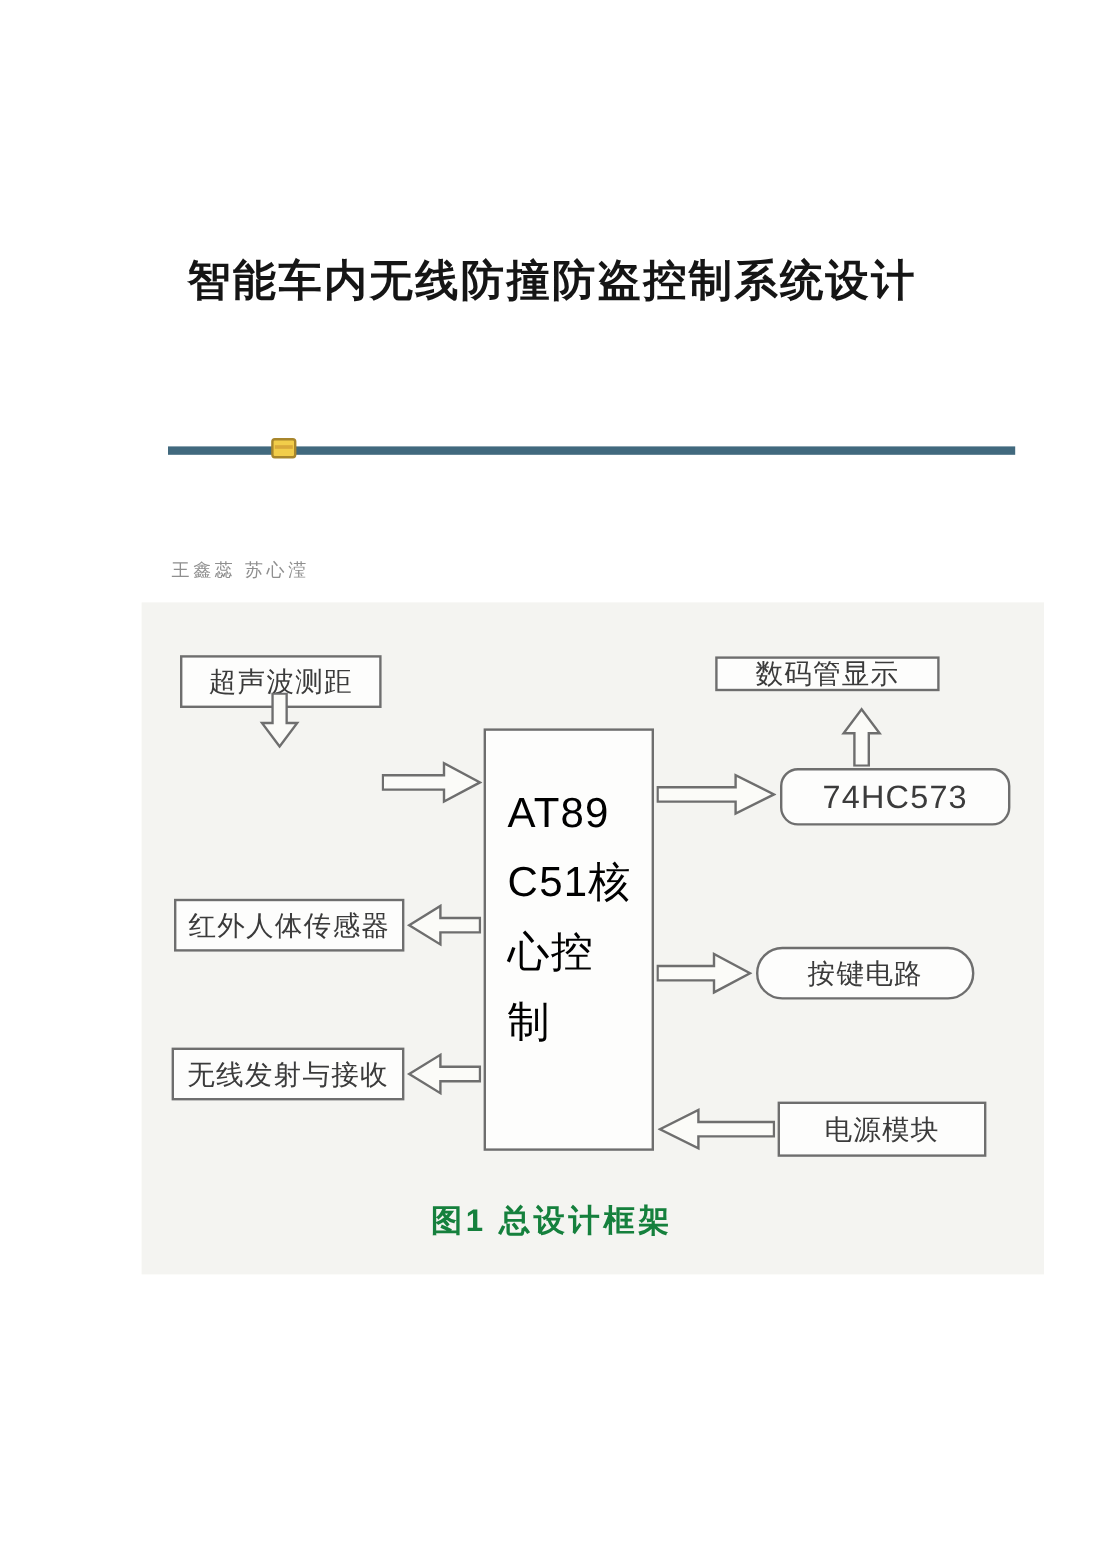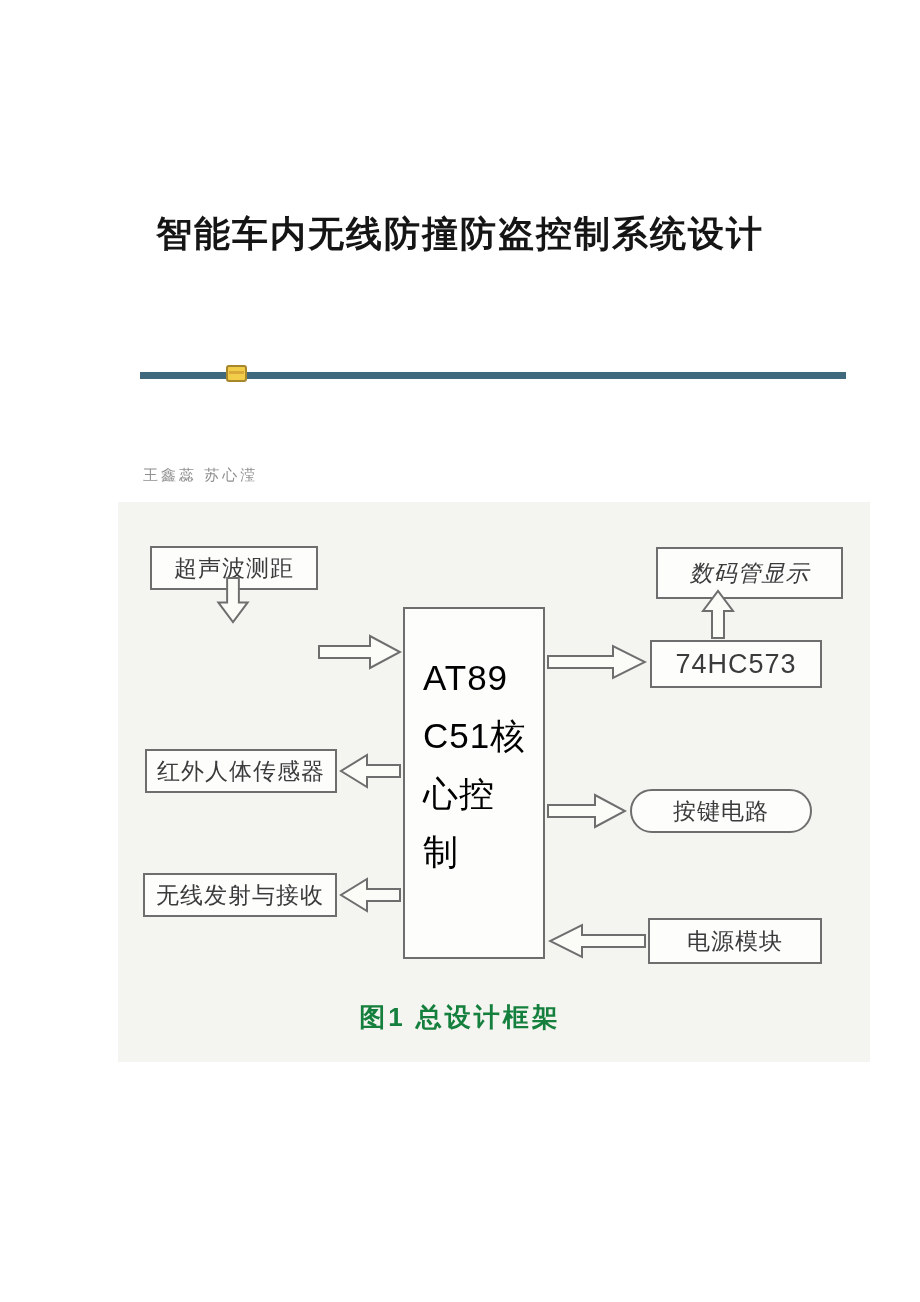--- a/index.html
+++ b/index.html
@@ -89,22 +89,22 @@
     justify-content: center;
     color: #3b3b3b;
     font-size: 23px;
     letter-spacing: 1px;
     white-space: nowrap;
   }
   .dbox.code { font-size: 27px; letter-spacing: 1px; }
 
   #box-ultrasonic { left: 150px; top: 546px; width: 168px; height: 44px; }
   #box-adc        { left: 148px; top: 626px; width: 168px; height: 48px; }
-  #box-display    { left: 656px; top: 547px; width: 187px; height: 52px; font-style: italic; }
-  #box-latch      { left: 650px; top: 640px; width: 172px; height: 48px; }
+  #box-display    { left: 596px; top: 547px; width: 187px; height: 29px; }
+  #box-latch      { left: 650px; top: 640px; width: 192px; height: 48px; border-radius: 15px; }
   #box-infrared   { left: 145px; top: 749px; width: 192px; height: 44px; }
   #box-keypad     { left: 630px; top: 789px; width: 182px; height: 44px; border-radius: 22px; }
   #box-wireless   { left: 143px; top: 873px; width: 194px; height: 44px; }
   #box-power      { left: 648px; top: 918px; width: 174px; height: 46px; }
 
   #box-core {
     left: 403px; top: 607px; width: 142px; height: 352px;
     align-items: flex-start;
     justify-content: flex-start;
   }

